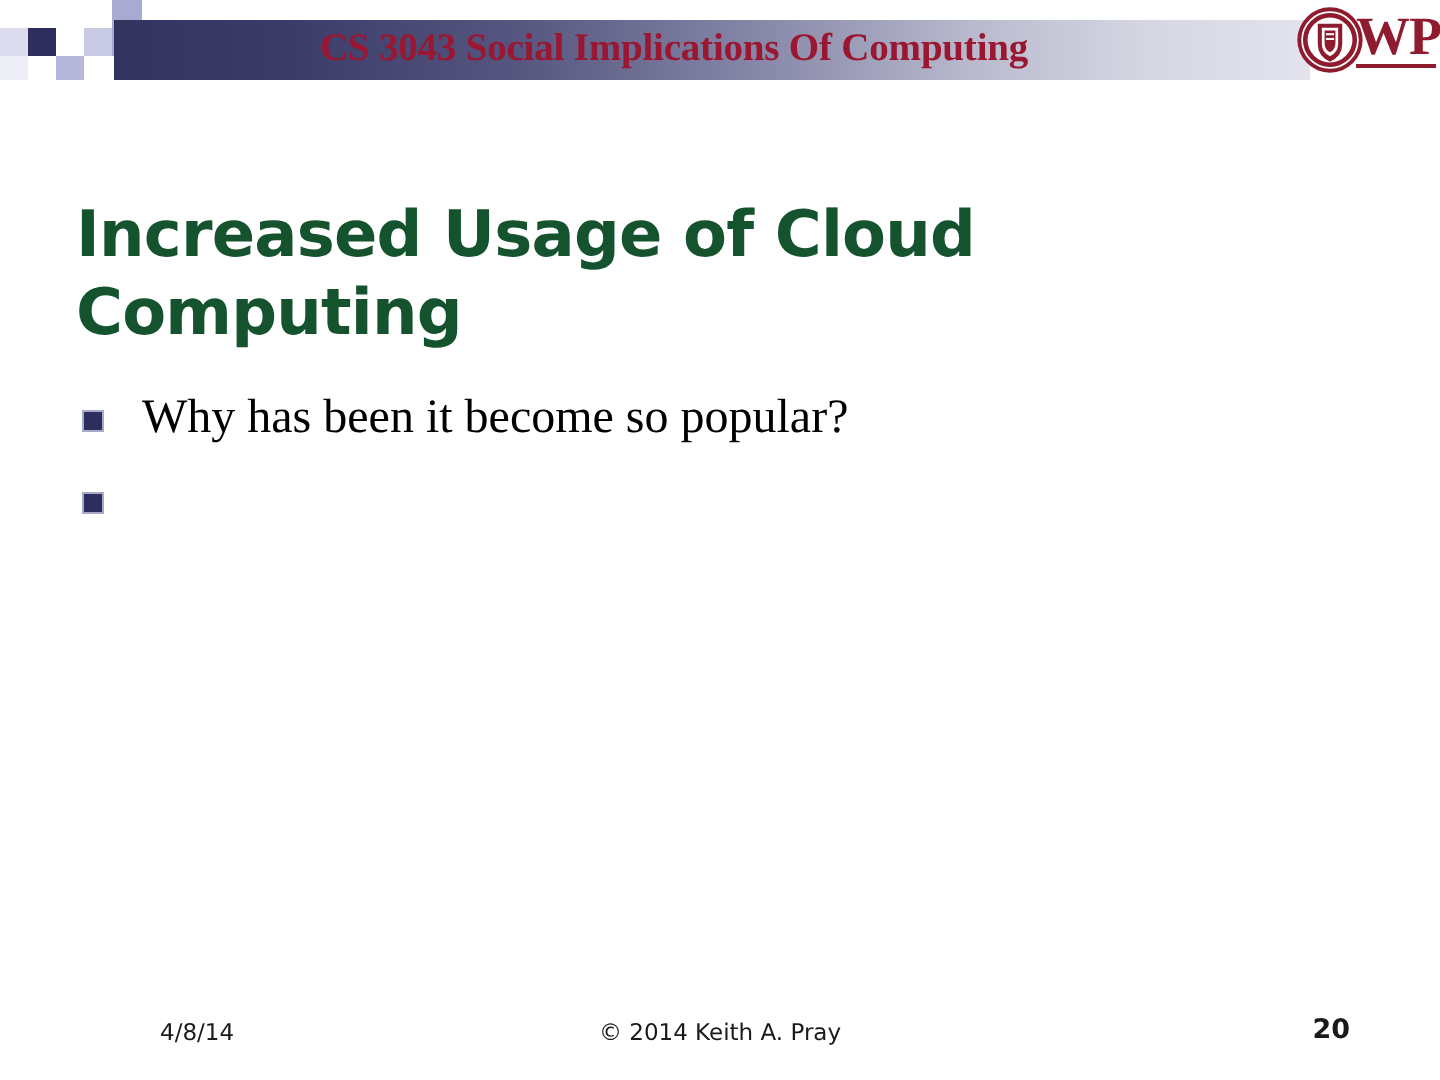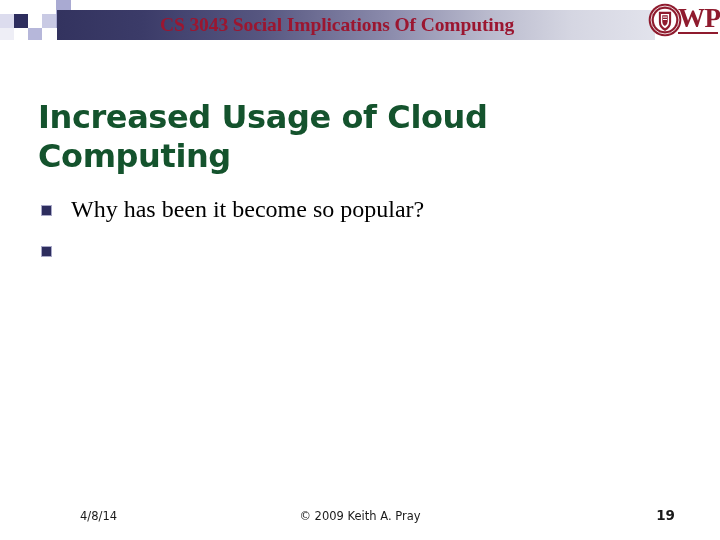--- a/index.html
+++ b/index.html
@@ -244,17 +244,17 @@
     <div class="bullet">
       <span class="marker"></span>
     </div>
     <div class="bullet">
       <span class="marker"></span>
     </div>
   </div>
 
   <div class="footer">
     <div class="f-date">4/8/14</div>
-    <div class="f-copy">© 2009 Keith A. Pray</div>
-    <div class="f-page">19</div>
+    <div class="f-copy">© 2014 Keith A. Pray</div>
+    <div class="f-page">20</div>
   </div>
 
 </div>
 
 </body></html>

